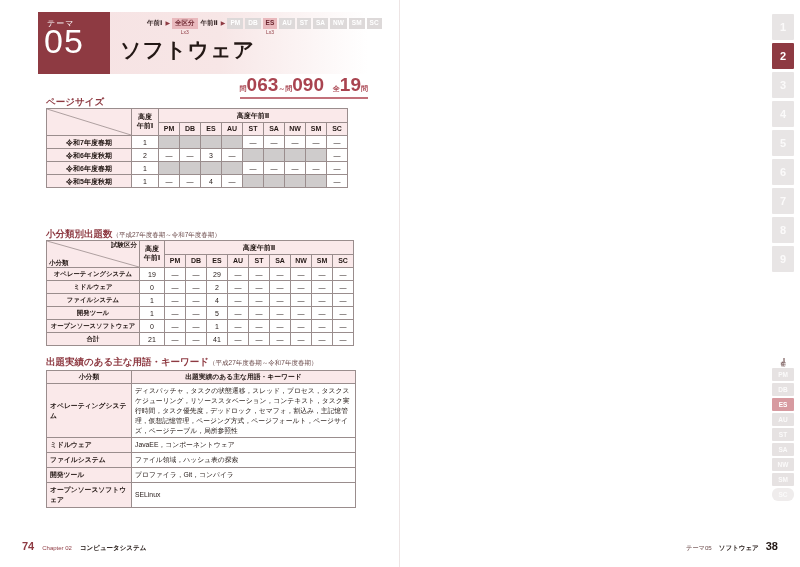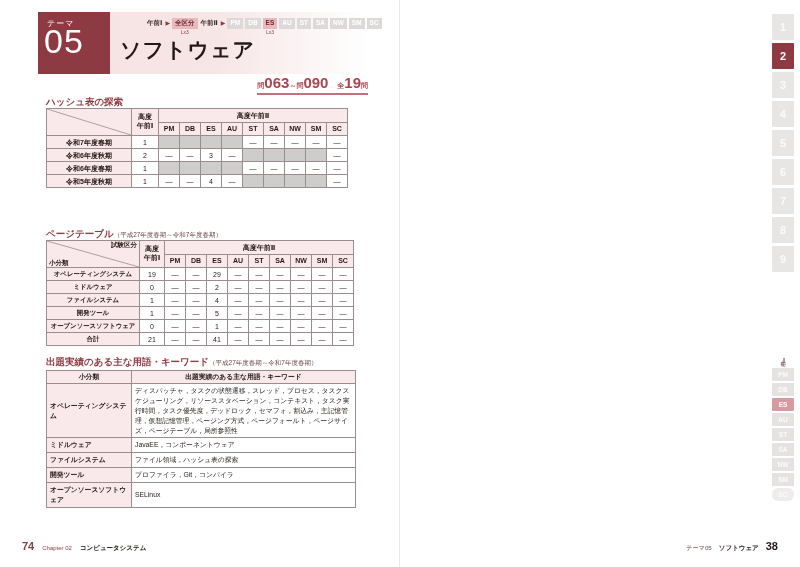--- a/index.html
+++ b/index.html
@@ -33,21 +33,21 @@
   .tg{font-size:6.5px;font-weight:bold;padding:2px 3px;line-height:1;white-space:nowrap;}
   .tg-plain{color:#3a2a2a;background:transparent;padding:2px 1px;}
   .tg-arrow{color:#8e3a42;font-size:6px;padding:2px 0px;}
   .tg-on{background:#e9b9bd;color:#6d2730;}
   .tg-off{background:#ddd9d9;color:#ffffff;}
   .lx{font-size:5px;color:#8e3a42;margin-top:1px;line-height:1;}
 
   .qrange{position:absolute;right:32px;top:74px;color:#a94450;font-weight:bold;
     border-bottom:2px solid #c2707a;padding-bottom:1px;}
   .qrange .small{font-size:7px;}
-  .qrange .big{font-size:15px;letter-spacing:0px;margin-top:29px;}
+  .qrange .big{font-size:19px;letter-spacing:0px;margin-top:29px;}
 
   .sect-title{position:absolute;font-size:9.5px;font-weight:bold;color:#8e3a42;}
   .sect-note{font-size:6.5px;font-weight:normal;color:#6b4a4a;}
 
   table.grid{position:absolute;border-collapse:collapse;font-size:7px;color:#231815;}
   table.grid th,table.grid td{border:0.7px solid #9a8d8d;text-align:center;
     padding:0;line-height:1;height:12px;}
   .hdr-pink{background:#fae9ea;font-weight:bold;}
   .rowlabel{background:#fae9ea;font-weight:bold;font-size:7px;text-align:center;}
   .cell-gray{background:#cfcccc;}
@@ -145,21 +145,21 @@
         <div class="cell">
           <span class="tg tg-off">SC</span>
         </div>
       </div>
 
     <div class="qrange">
       <span class="small">問</span><span class="big">063</span><span class="small">～</span><span class="small">問</span><span class="big">090</span>
       &nbsp;<span class="small">全</span><span class="big">19</span><span class="small">問</span>
     </div>
 
-    <div class="sect-title" style="left:46px;top:96px;">ハッシュ表の探索</div>
+    <div class="sect-title" style="left:46px;top:96px;">ページサイズ</div>
     <table class="grid" id="tbl1" style="left:46px;top:108px;">
         <tbody>
           <tr>
             <td class="diag" rowspan="2" style="width:84px;height:26px;">
               <svg width="84" height="26">
                 <line x1="0" y1="0" x2="84" y2="26" stroke="#9a8d8d" stroke-width="0.8"></line>
               </svg>
             </td>
             <td class="hdr-pink" rowspan="2" style="width:26px;line-height:1.25;">高度<br>午前Ⅰ</td>
             <td class="hdr-pink" colspan="9">高度午前Ⅱ</td>
@@ -224,21 +224,21 @@
             <td class="cell-gray">&nbsp;</td>
             <td class="cell-gray">&nbsp;</td>
             <td class="cell-gray">&nbsp;</td>
             <td class="cell-gray">&nbsp;</td>
             <td class="cell-dash">—</td>
           </tr>
         </tbody>
       </table>
 
     <div class="sect-title" style="left:46px;top:228px;">
-      <span>ページテーブル</span><span class="sect-note">（平成27年度春期～令和7年度春期）</span>
+      <span>小分類別出題数</span><span class="sect-note">（平成27年度春期～令和7年度春期）</span>
     </div>
     <table class="grid" id="tbl2" style="left:46px;top:240px;">
         <tbody>
           <tr>
             <td class="diag" rowspan="2" style="width:92px;height:26px;position:relative;">
               <svg width="92" height="26">
                 <line x1="0" y1="0" x2="92" y2="26" stroke="#9a8d8d" stroke-width="0.8"></line>
               </svg>
               <div style="position:absolute;right:2px;top:1px;font-size:6.5px;font-weight:bold;">試験区分</div>
               <div style="position:absolute;left:2px;bottom:1px;font-size:6.5px;font-weight:bold;">小分類</div>

